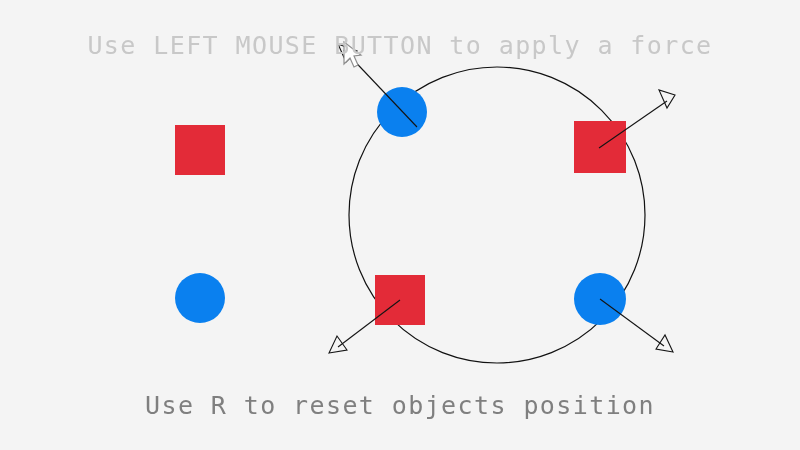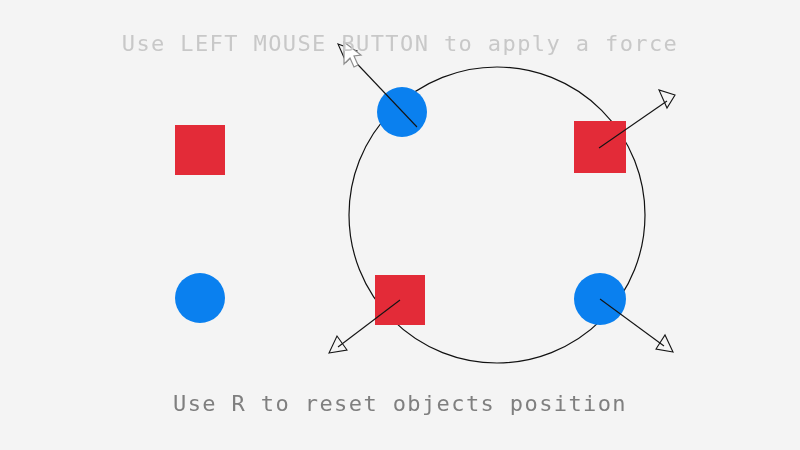--- a/index.html
+++ b/index.html
@@ -27,21 +27,21 @@
     width: 800px;
     height: 450px;
     display: block;
   }
   .hud-text {
     position: absolute;
     left: 0;
     width: 800px;
     text-align: center;
     font-family: "DejaVu Sans Mono", monospace;
-    font-size: 22px;
+    font-size: 25px;
     letter-spacing: 1.4px;
     white-space: nowrap;
     -webkit-font-smoothing: none;
     font-smooth: never;
     user-select: none;
   }
   #hint-top {
     top: 31px;
     color: #c8c8c8;
   }

